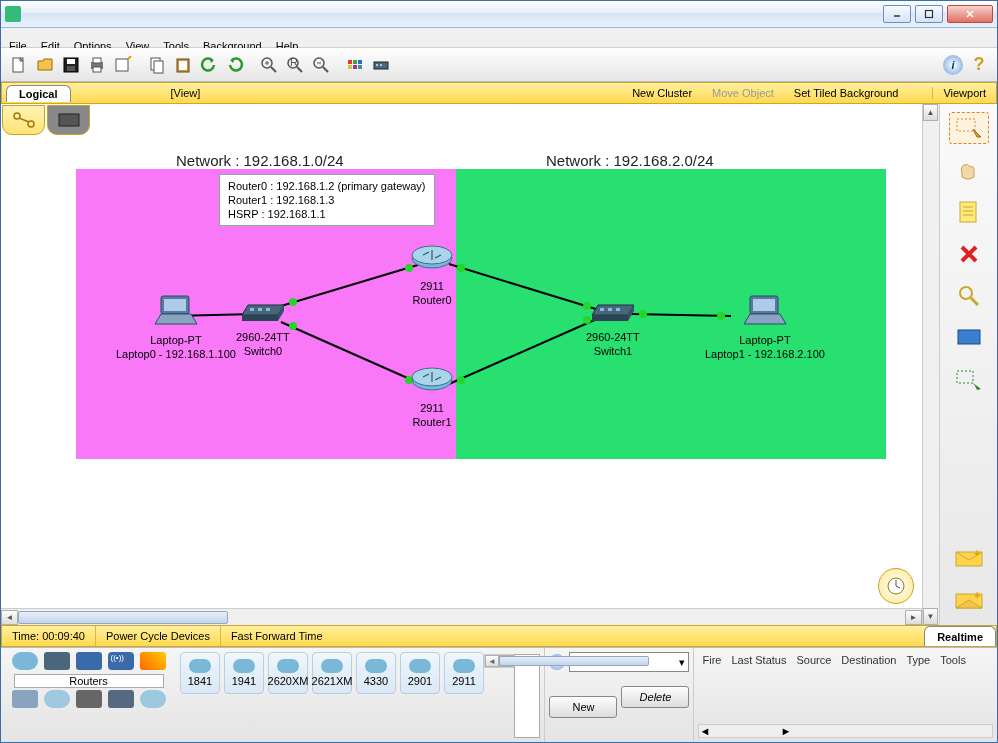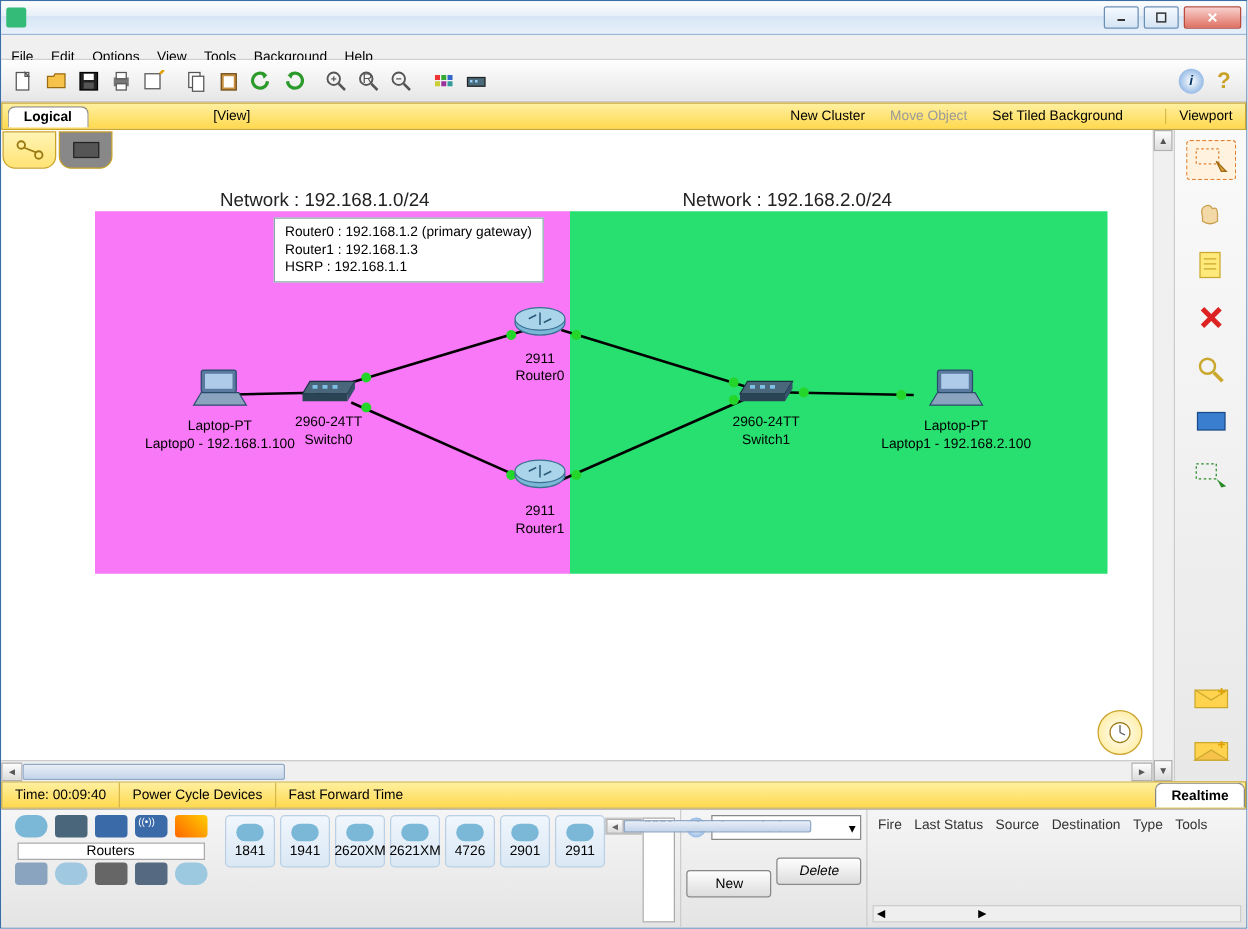--- a/index.html
+++ b/index.html
@@ -469,21 +469,21 @@
         <div class="model">
             <div class="micon" style="background:#7bb8d8;border-radius:8px;"></div>
             <span>2620XM</span>
           </div>
         <div class="model">
             <div class="micon" style="background:#7bb8d8;border-radius:8px;"></div>
             <span>2621XM</span>
           </div>
         <div class="model">
             <div class="micon" style="background:#7bb8d8;border-radius:8px;"></div>
-            <span>4726</span>
+            <span>4330</span>
           </div>
         <div class="model">
             <div class="micon" style="background:#7bb8d8;border-radius:8px;"></div>
             <span>2901</span>
           </div>
         <div class="model">
             <div class="micon" style="background:#7bb8d8;border-radius:8px;"></div>
             <span>2911</span>
           </div>
       </div>

